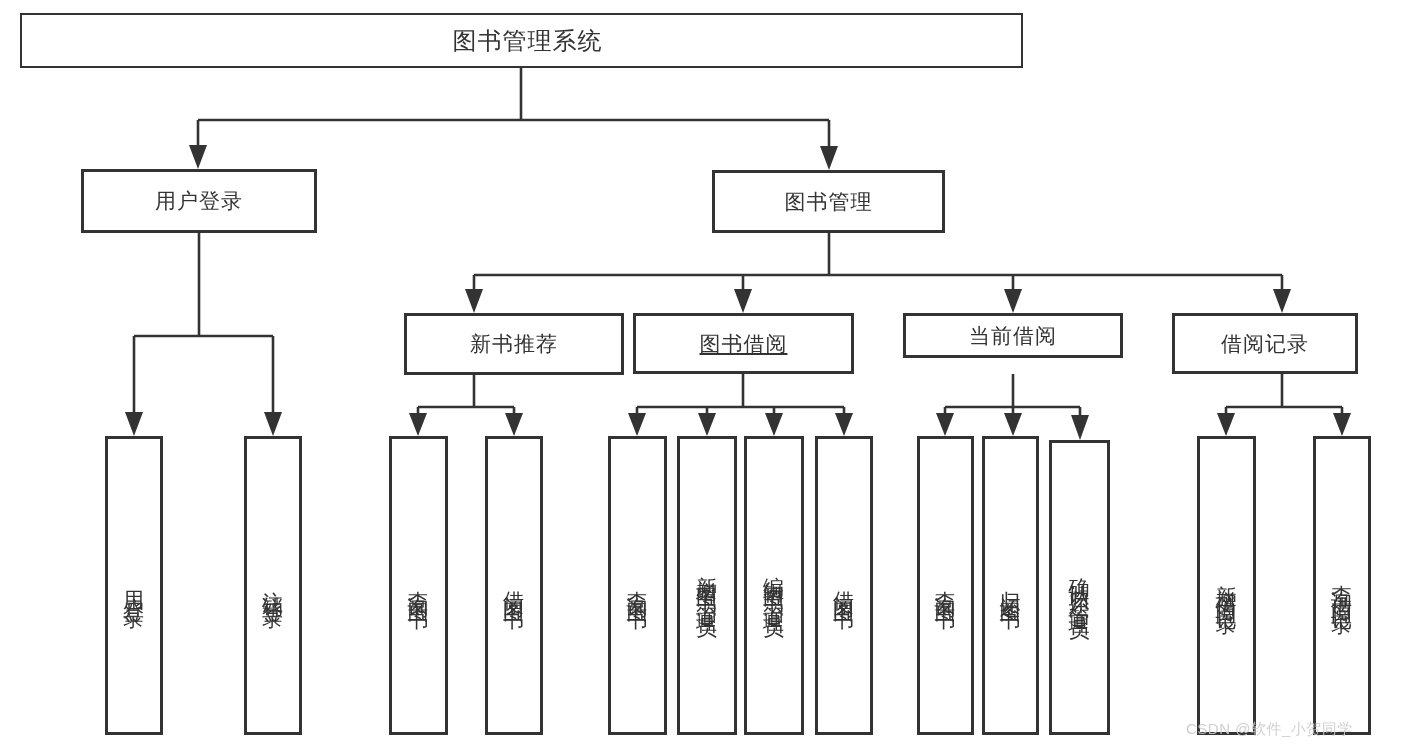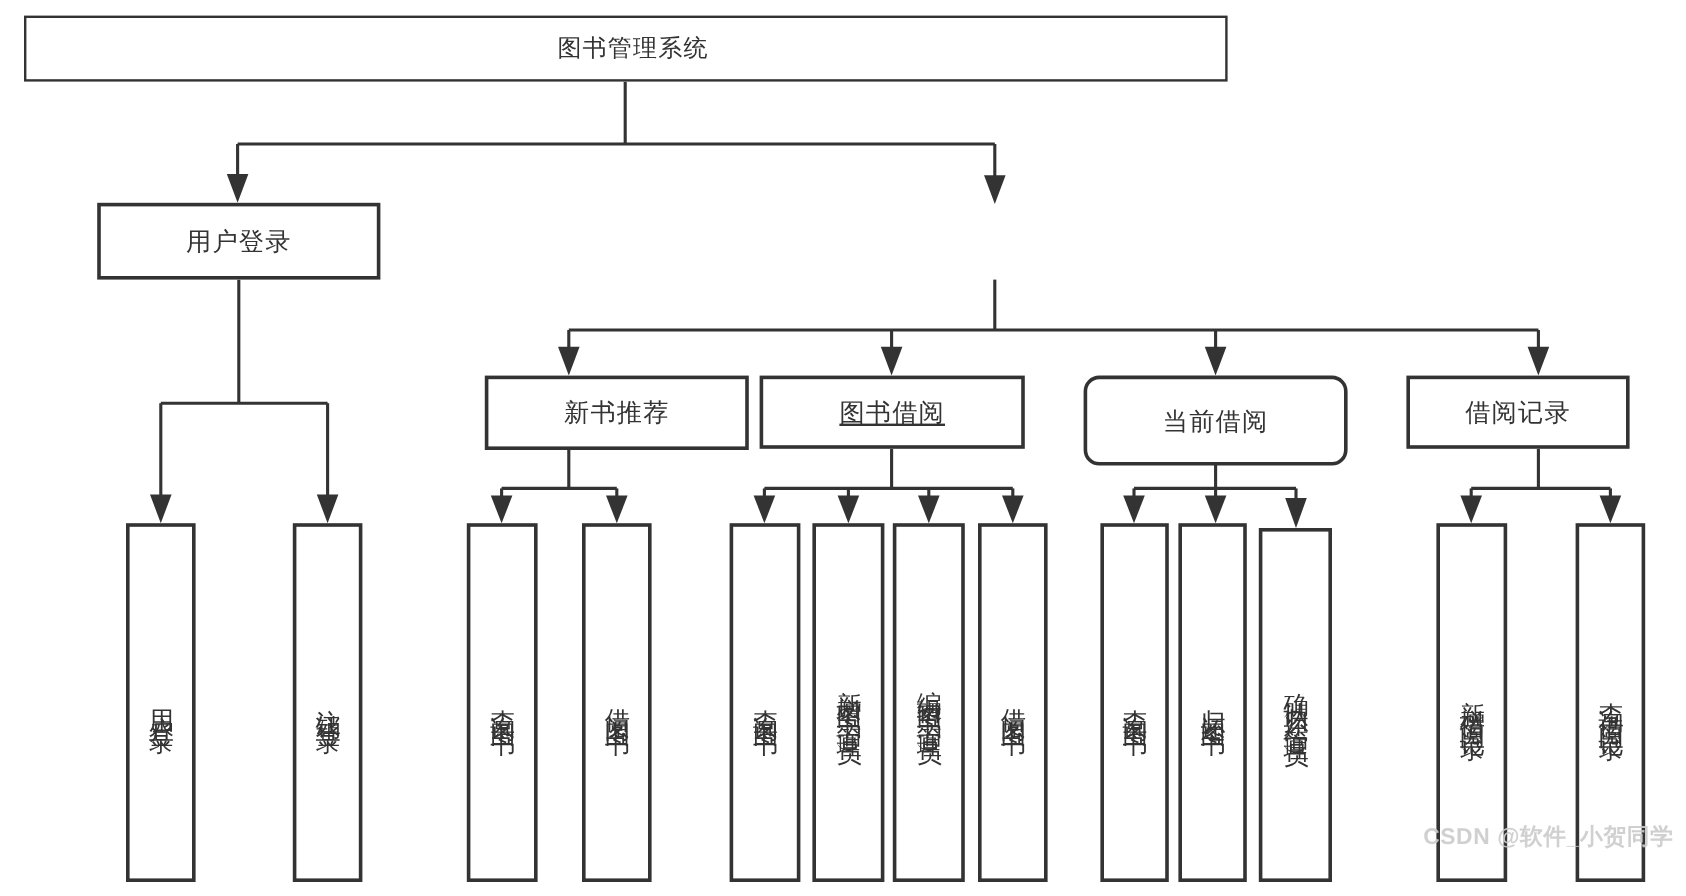--- a/index.html
+++ b/index.html
@@ -23,39 +23,38 @@
     position:absolute;
     box-sizing:border-box;
     border:3px solid var(--line);
     background:var(--bg);
     color:var(--text);
     display:flex;align-items:center;justify-content:center;
     z-index:2;
   }
   .box.root{border-width:2px;}
   .h-label{font-size:21px;letter-spacing:1px;white-space:nowrap;}
-  .root .h-label{font-size:20px;margin-left:12px;}
+  .root .h-label{font-size:24px;margin-left:12px;}
   .v-box .v-label{
     writing-mode:vertical-rl;
     text-orientation:mixed;
     font-size:21px;
     letter-spacing:6px;
     line-height:1;
     white-space:nowrap;
   }
   .watermark{
     position:absolute;
-    left:1186px;top:684px;
-    font-size:19px;
+    left:1186px;top:720px;
+    font-size:15px;
     color:var(--watermark);
     opacity:.9;
     z-index:5;
     white-space:nowrap;
     letter-spacing:0.5px;
-    font-weight:bold;
   }
 </style>
 </head>
 <body>
 
 <div class="canvas">
 
   <svg class="connectors" width="1405" height="747" viewBox="0 0 1405 747">
 
     <g>
@@ -132,28 +131,31 @@
     </g>
   </svg>
 
   <div class="box root" style="left:20px;top:13px;width:1003px;height:55px;">
     <span class="h-label">图书管理系统</span>
   </div>
 
   <div class="box" style="left:81px;top:169px;width:236px;height:64px;">
     <span class="h-label">用户登录</span>
   </div>
+  <div class="box" style="left:712px;top:170px;width:233px;height:63px;">
+    <span class="h-label">图书管理</span>
+  </div>
 
   <div class="box" style="left:364px;top:313px;width:220px;height:62px;margin-left:40px;">
     <span class="h-label">新书推荐</span>
   </div>
   <div class="box" style="left:633px;top:313px;width:221px;height:61px;text-decoration:underline;">
     <span class="h-label">图书借阅</span>
   </div>
-  <div class="box" style="left:903px;top:313px;width:220px;height:75px;border-radius:13px;">
+  <div class="box" style="left:903px;top:313px;width:220px;height:45px;">
     <span class="h-label">当前借阅</span>
   </div>
   <div class="box" style="left:1172px;top:313px;width:186px;height:61px;">
     <span class="h-label">借阅记录</span>
   </div>
 
   <div class="box v-box" style="left:105px;top:436px;width:58px;height:299px;">
     <span class="v-label">用户登录</span>
   </div>
   <div class="box v-box" style="left:244px;top:436px;width:58px;height:299px;">

